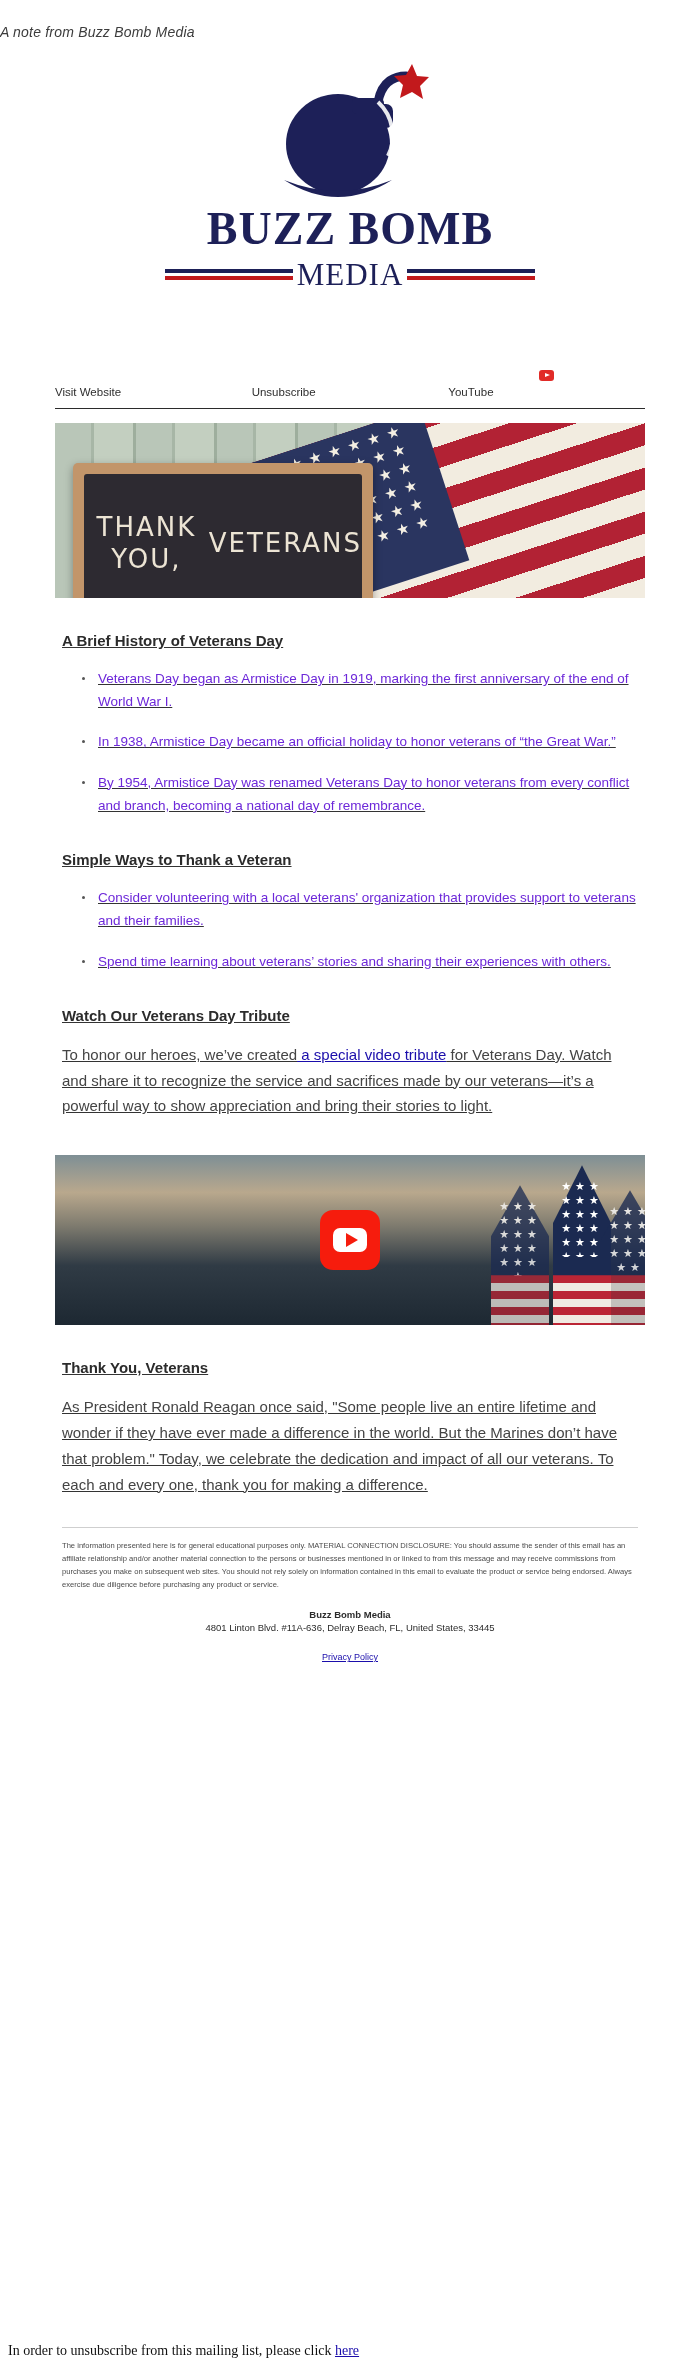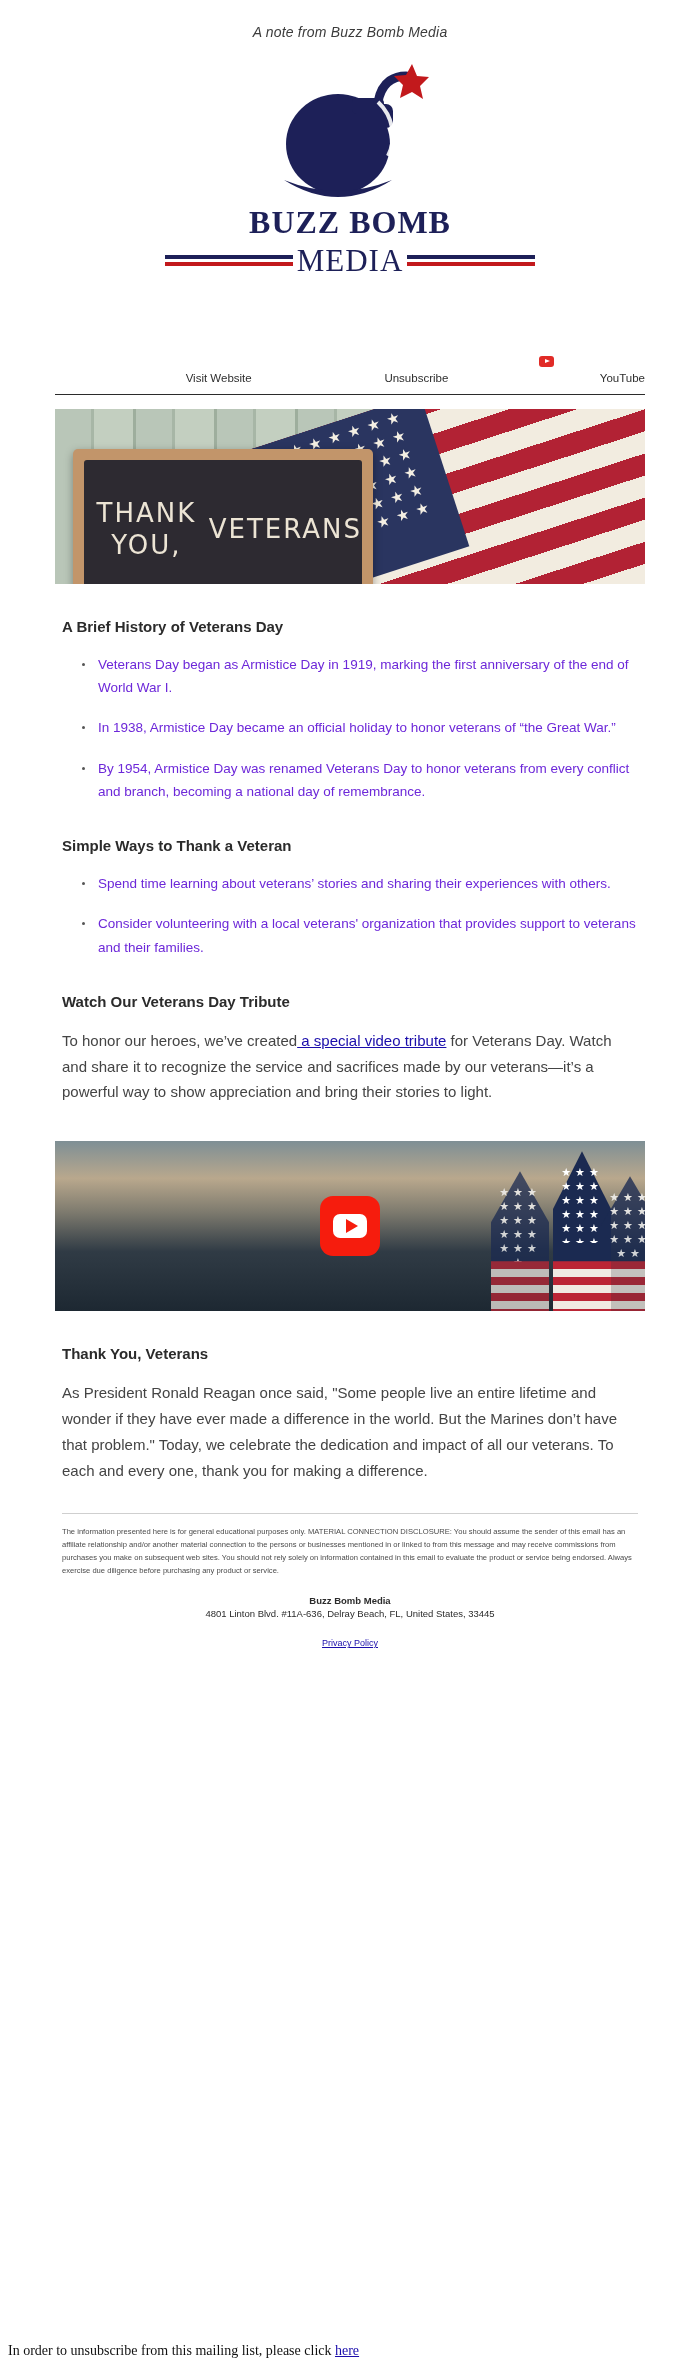--- a/index.html
+++ b/index.html
@@ -10,41 +10,40 @@
   body {
     width: 700px;
     min-height: 2362px;
     font-family: "Liberation Sans", sans-serif;
     color: #333333;
     position: relative;
   }
 
   
   .preheader {
-    text-align: center;
     font-style: italic;
     font-size: 14px;
     color: #3c3c3c;
     padding-top: 24px;
     letter-spacing: .2px;
   }
 
   
   .logo-wrap {
     padding-top: 22px;
     display: flex;
     flex-direction: column;
     align-items: center;
   }
   .bomb-svg { display: block; }
   .logo-word {
     font-family: "Liberation Serif", serif;
     font-weight: bold;
     color: #1d2058;
-    font-size: 32px;
+    font-size: 46px;
     letter-spacing: 1px;
     line-height: 1;
     margin-top: 4px;
   }
   .media-row {
     display: flex;
     align-items: center;
     justify-content: center;
     margin-top: 7px;
     width: 370px;
@@ -67,21 +66,21 @@
   .nav {
     margin: 80px auto 0;
     width: 590px;
     display: flex;
     align-items: flex-end;
     border-bottom: 1px solid #2b2b2b;
     padding-bottom: 10px;
   }
   .nav-cell {
     flex: 1 1 0;
-    text-align: right;
+    text-align: left;
     font-size: 11.5px;
     color: #2e2e2e;
     position: relative;
   }
   .nav-cell .nav-label { display: block; }
   .yt-badge {
     display: block;
     width: 15px; height: 11px;
     background: #e12b27;
     border-radius: 3px;
@@ -167,20 +166,21 @@
     letter-spacing: 2px;
     line-height: 1.25;
     text-align: center;
   }
 
   
   .content {
     width: 600px;
     margin: 12px auto;
     padding: 0 12px;
+    text-decoration: underline;
   }
   h2.section-title {
     font-size: 15px;
     font-weight: bold;
     color: #2b2b2b;
     margin: 34px 0 18px;
   }
   ul.bullets {
     margin: 0 0 6px;
     padding-left: 34px;
@@ -393,22 +393,22 @@
 
   <h2 class="section-title">A Brief History of Veterans Day</h2>
   <ul class="bullets">
     <li>Veterans Day began as Armistice Day in 1919, marking the first anniversary of the end of World War I.</li>
     <li>In 1938, Armistice Day became an official holiday to honor veterans of “the Great War.”</li>
     <li>By 1954, Armistice Day was renamed Veterans Day to honor veterans from every conflict and branch, becoming a national day of remembrance.</li>
   </ul>
 
   <h2 class="section-title">Simple Ways to Thank a Veteran</h2>
   <ul class="bullets">
+    <li>Consider volunteering with a local veterans' organization that provides support to veterans and their families.</li>
     <li>Spend time learning about veterans’ stories and sharing their experiences with others.</li>
-    <li>Consider volunteering with a local veterans' organization that provides support to veterans and their families.</li>
   </ul>
 
   <h2 class="section-title">Watch Our Veterans Day Tribute</h2>
   <p class="para"><span>To honor our heroes, we’ve created</span><a class="inline-link" href="#"> a special video tribute</a><span> for Veterans Day. Watch and share it to recognize the service and sacrifices made by our veterans—it’s a powerful way to show appreciation and bring their stories to light.</span></p>
 </div>
 
 <div class="video">
   <div class="vflag a">
     <div class="cone"></div>
     <div class="stars2">★★★★★★★★★★★★★★★★</div>

